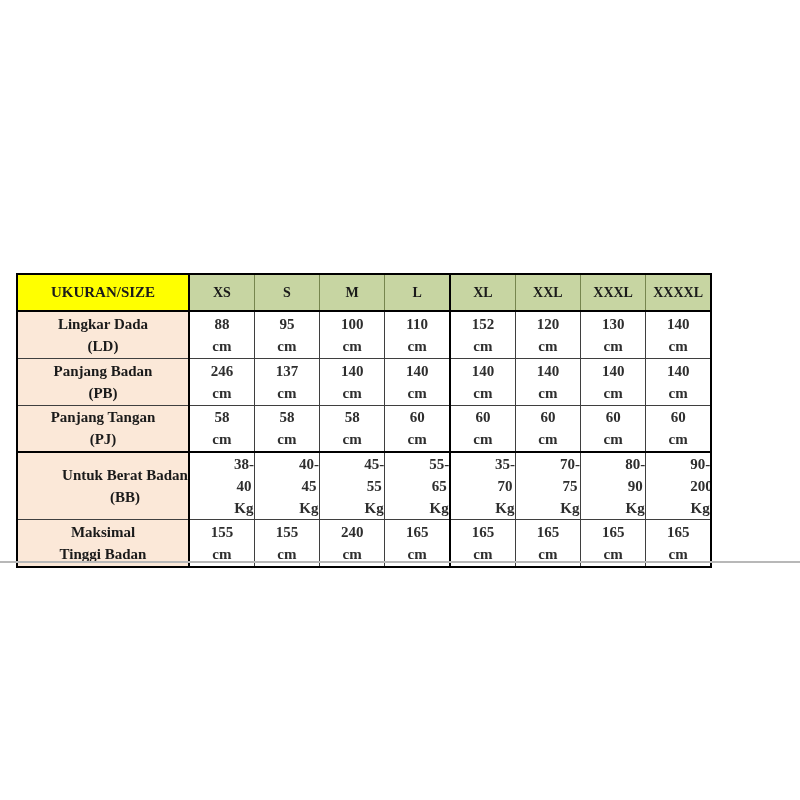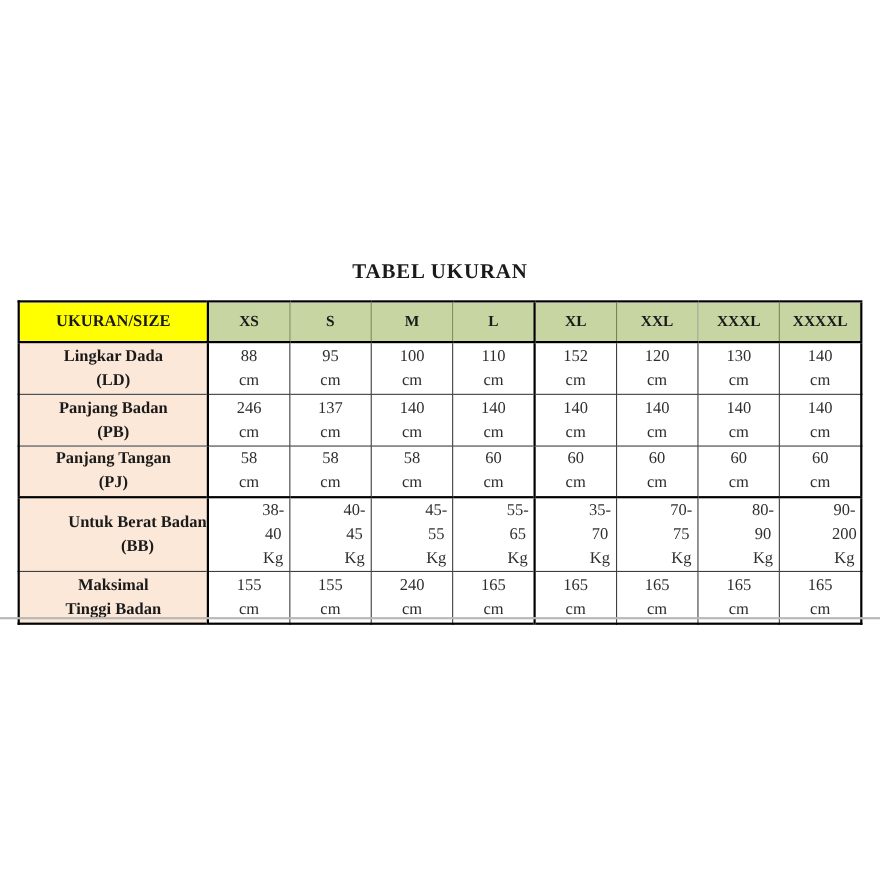--- a/index.html
+++ b/index.html
@@ -23,32 +23,33 @@
     text-align: center;
     font-size: 19px;
     font-weight: bold;
     letter-spacing: 0.8px;
     color: var(--text, #1a1a1a);
   }
   table.size-table {
     position: absolute;
     left: 16px;
     top: 273px;
-    width: 768px;
+    width: 696px;
     border-collapse: collapse;
     table-layout: fixed;
     border: 2px solid var(--border-strong, #000);
   }
   thead tr { height: 37px; }
   tbody tr { height: 47px; }
   th, td {
     text-align: center;
     vertical-align: middle;
     padding: 0;
     overflow: hidden;
+    font-weight: bold;
   }
   th.label-head {
     background: var(--header-label-bg, #FFFF00);
     border: 1px solid var(--grid-line, #3f3f3f);
     border-right: 2px solid var(--border-strong, #000);
     border-bottom: 2px solid var(--border-strong, #000);
     font-size: 15px;
     font-weight: bold;
     color: var(--text, #1a1a1a);
   }
@@ -84,21 +85,20 @@
     left: 0;
     width: 800px;
     height: 2px;
     background: var(--divider, #b8b8b8);
   }
 </style>
 </head>
 <body>
 
 <div class="canvas">
-  <div class="title">TABEL UKURAN</div>
 
   <table class="size-table">
     <colgroup>
       <col style="width:172px">
       <col>
         <col>
         <col>
         <col>
         <col>
         <col>

